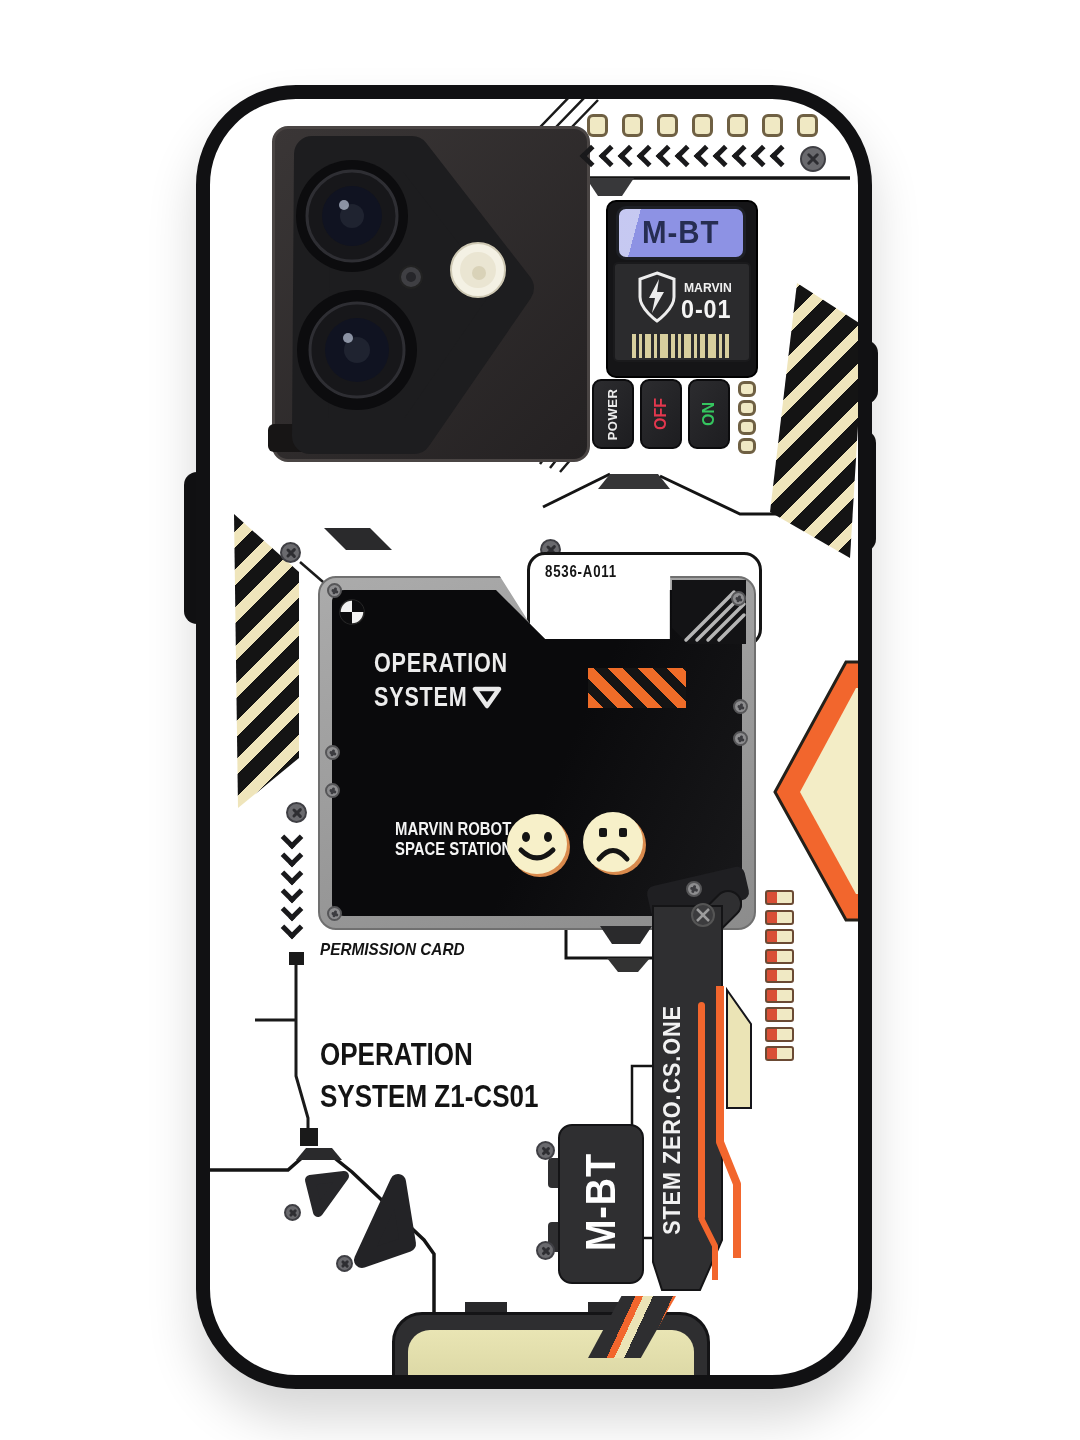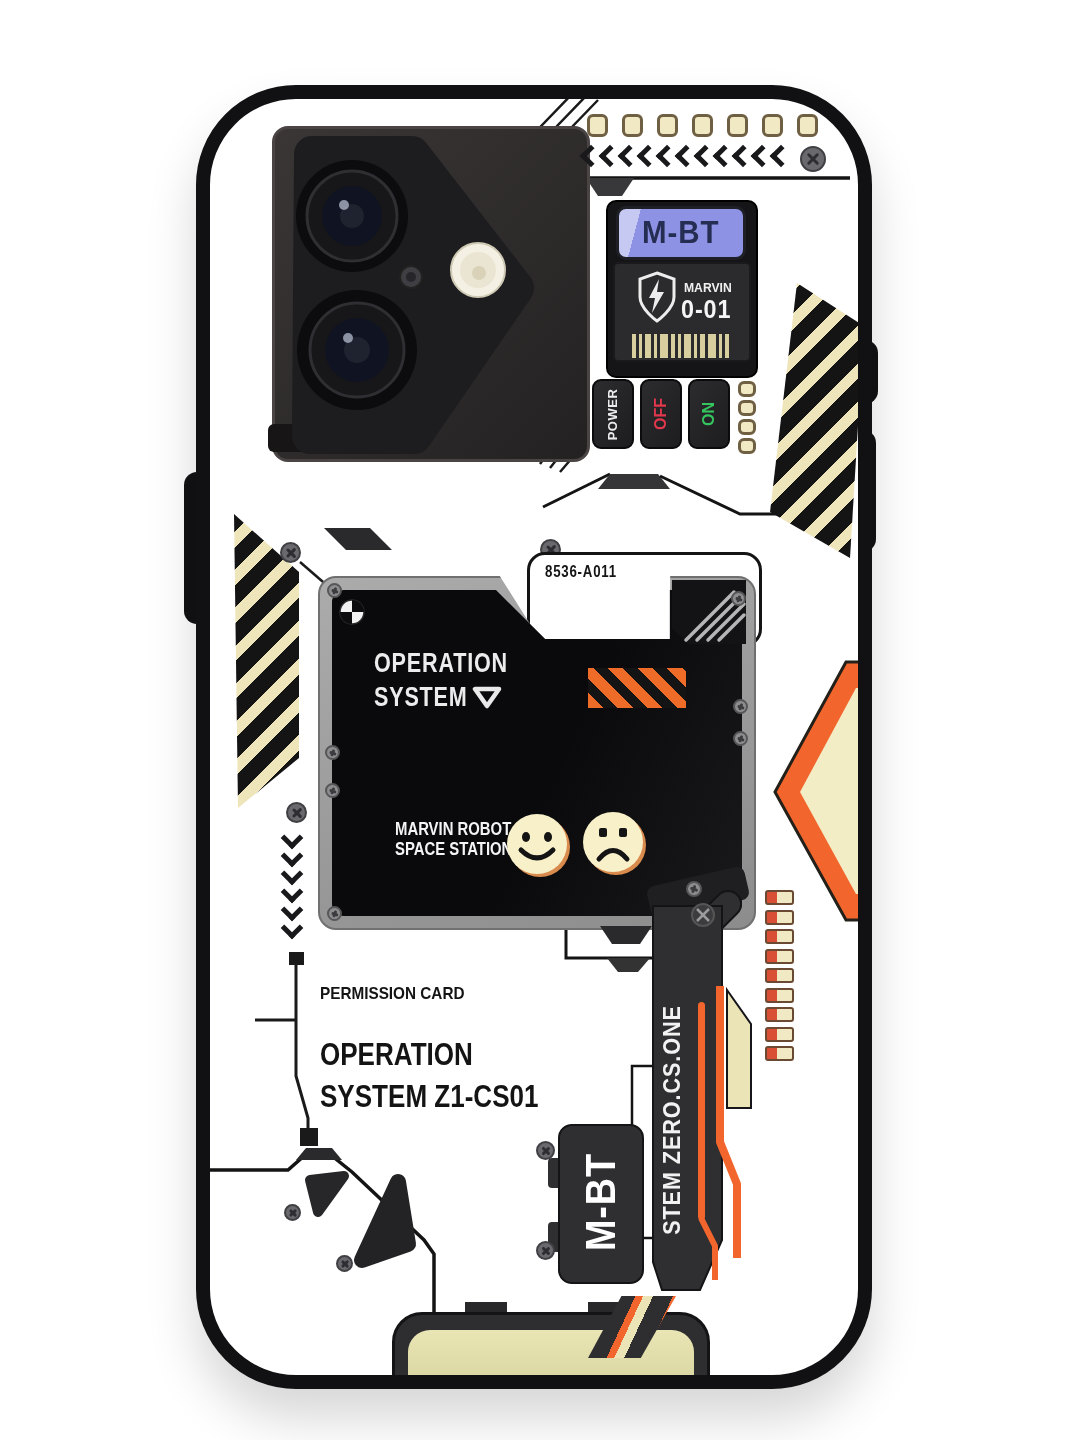--- a/index.html
+++ b/index.html
@@ -286,21 +286,21 @@
       <div class="xscrew" style="left:286px;top:802px;width:21px;height:21px;"></div>
       <div class="abs" style="left:284px;top:830px;display:flex;flex-direction:column;gap:2px;">
         <span class="chev down"></span>
         <span class="chev down"></span>
         <span class="chev down"></span>
         <span class="chev down"></span>
         <span class="chev down"></span>
         <span class="chev down"></span>
       </div>
 
-      <div class="txt" style="left:320px;top:984px;font-size:17px;">
+      <div class="txt" style="left:320px;top:940px;font-size:17px;font-style:italic;">
         <span class="cx" style="transform:scaleX(.9);">PERMISSION CARD</span>
       </div>
       <div class="txt" style="left:320px;top:1034px;font-size:31px;line-height:42px;">
         <span class="cx" style="transform:scaleX(.84);">OPERATION</span><br>
         <span class="cx" style="transform:scaleX(.84);">SYSTEM Z1-CS01</span>
       </div>
 
       <div class="xscrew" style="left:284px;top:1204px;width:17px;height:17px;"></div>
       <div class="xscrew" style="left:336px;top:1255px;width:17px;height:17px;"></div>
 

